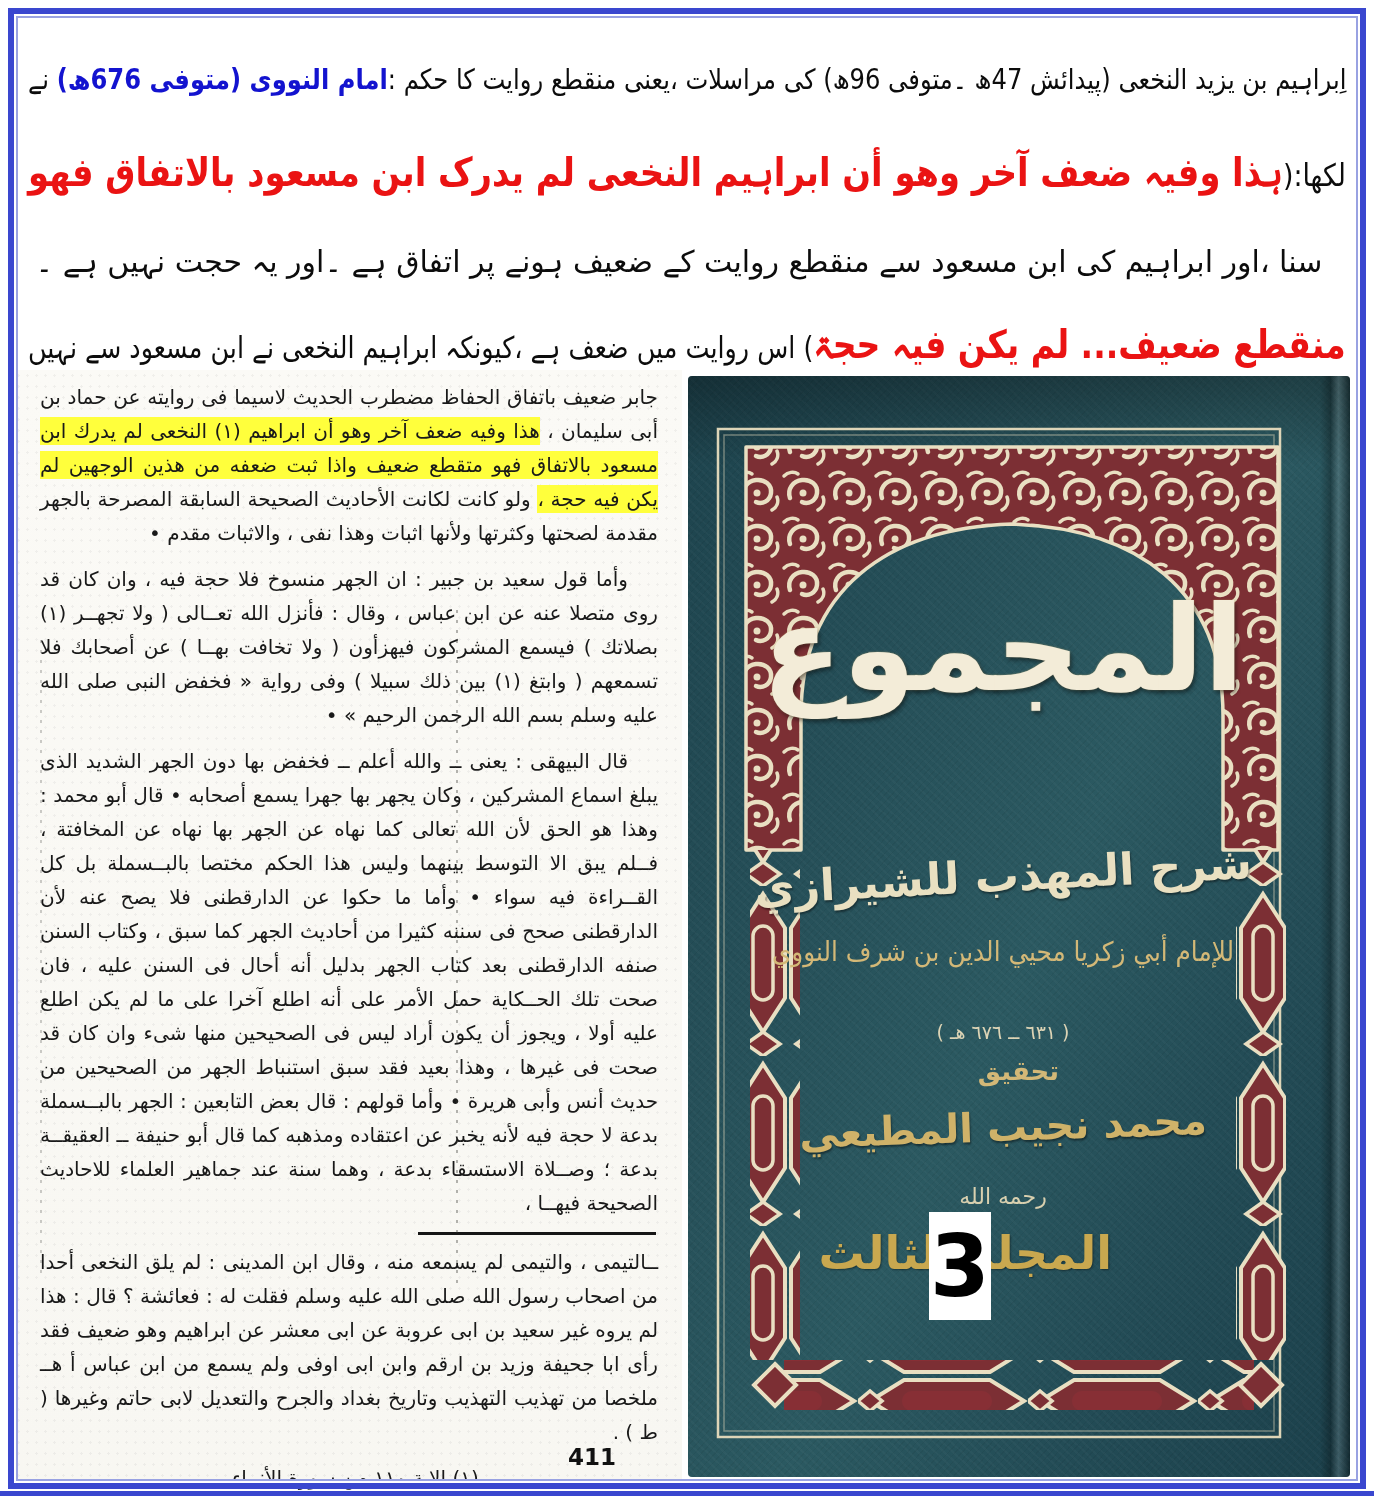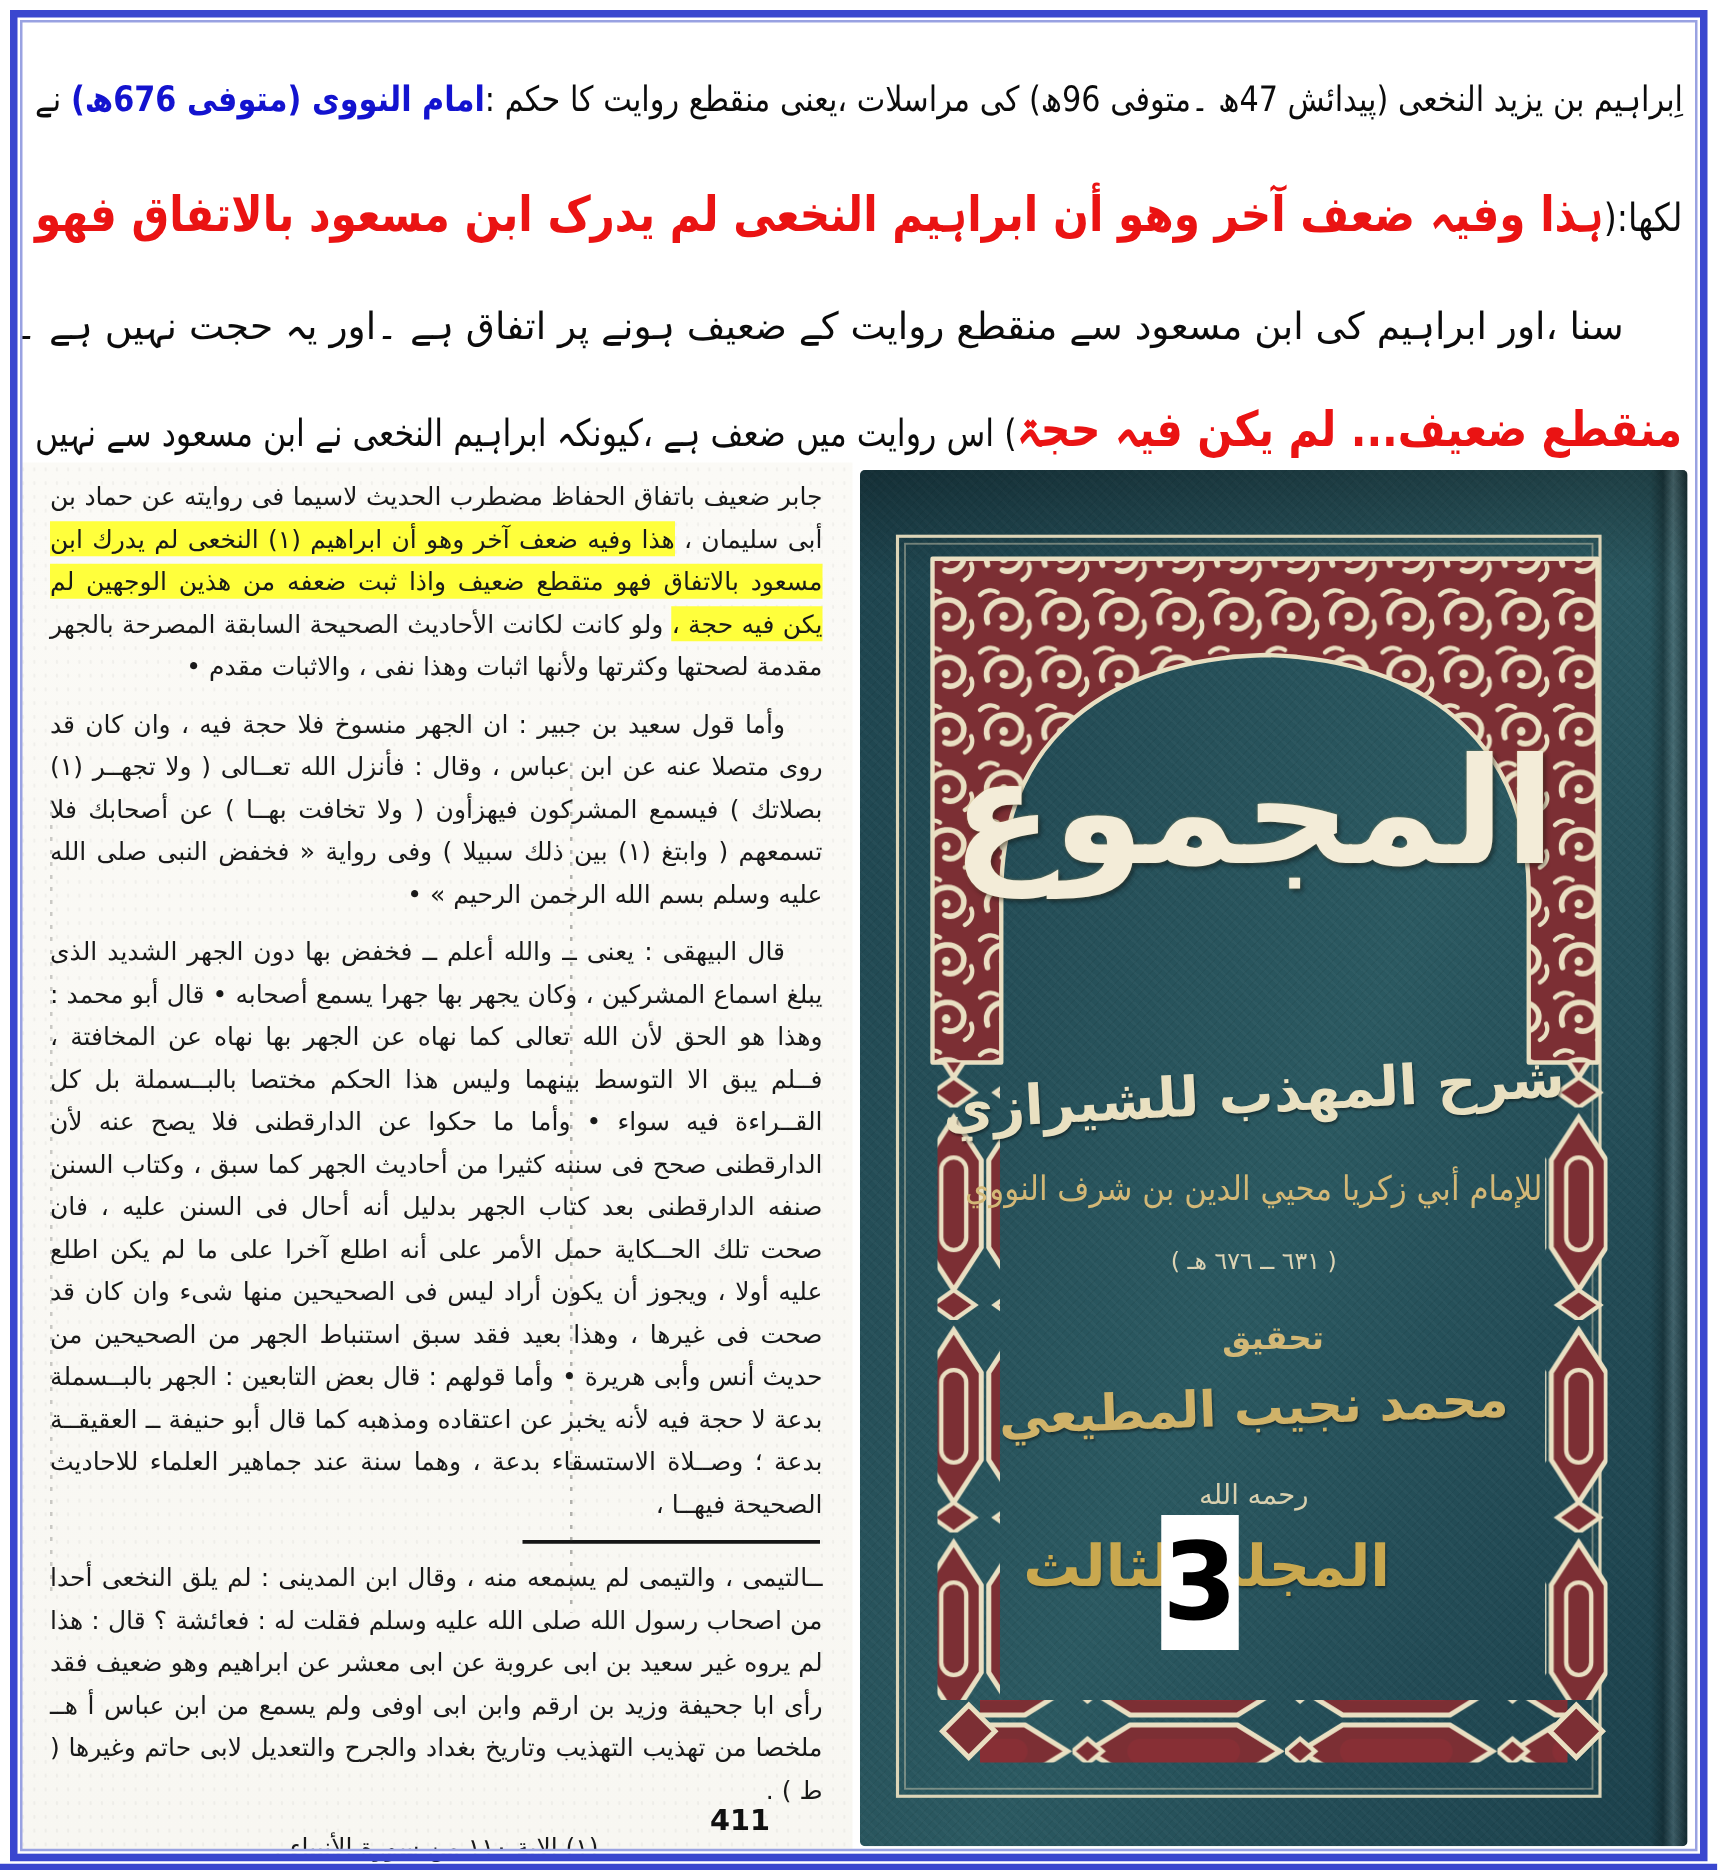--- a/index.html
+++ b/index.html
@@ -9,21 +9,21 @@
   }
   
   .frame{
     position:absolute;inset:8px;border:6px solid #3a47cf;
     box-shadow: inset 0 0 0 2px #ffffff, inset 0 0 0 4px #99a2e2;
     pointer-events:none;z-index:40;
   }
   .bbar{position:absolute;left:0;right:0;bottom:1px;height:5px;background:#3a47cf;z-index:41;}
 
   
-  .header{position:absolute;top:34px;right:28px;left:12px;height:330px;text-align:left;}
+  .header{position:absolute;top:34px;right:28px;left:12px;height:330px;text-align:center;}
   .hline{position:relative;width:100%;white-space:nowrap;}
   .fit{display:inline-block;white-space:nowrap;transform-origin:right center;}
   .hl1{line-height:92px;font-size:28px;color:#0c0c0c;}
   .hl2{line-height:94px;font-size:31px;color:#0c0c0c;}
   .hl3{line-height:86px;font-size:30px;color:#0c0c0c;}
   .hl4{line-height:80px;font-size:30px;color:#0c0c0c;}
   .t-blue{color:#1313cf;font-weight:bold;}
   .t-red{color:#ea1313;font-weight:bold;font-size:39px;}
   .t-black{color:#0c0c0c;}
 
@@ -159,21 +159,21 @@
 
       <rect x="96" y="984" width="470" height="50" fill="url(#hch)"></rect>
 
       <path d="M87,988 L108,1009 L87,1030 L66,1009 Z" fill="#7c2f34" stroke="#e9dfc2" stroke-width="4"></path>
       <path d="M573,988 L594,1009 L573,1030 L552,1009 Z" fill="#7c2f34" stroke="#e9dfc2" stroke-width="4"></path>
     </svg>
 
     <div class="bk-line bk-title"><span class="fit" style="transform: none;">المجموع</span></div>
     <div class="bk-line bk-sub"><span class="fit" style="transform: none;">شرح المهذب للشيرازي</span></div>
     <div class="bk-line bk-author"><span class="fit" style="transform: scaleX(0.916667); transform-origin: center center;">للإمام أبي زكريا محيي الدين بن شرف النووي</span></div>
-    <div class="bk-line bk-dates"><span class="fit" style="transform: none;">( ٦٣١ ــ ٦٧٦ هـ )</span></div>
+    <div class="bk-line bk-dates"><span class="fit" style="transform: none; margin-top: 23px;">( ٦٣١ ــ ٦٧٦ هـ )</span></div>
     <div class="bk-line bk-tahqiq"><span class="fit" style="transform: none; margin-left: 31px;">تحقيق</span></div>
     <div class="bk-line bk-editor"><span class="fit" style="transform: none;">محمد نجيب المطيعي</span></div>
     <div class="bk-line bk-rahima"><span class="fit" style="transform: none;">رحمه الله</span></div>
     <div class="bk-volume">المجلد الثالث</div>
     <div class="vol-box">3</div>
 
     <div class="spine"></div>
   </div>
 
 </div>

